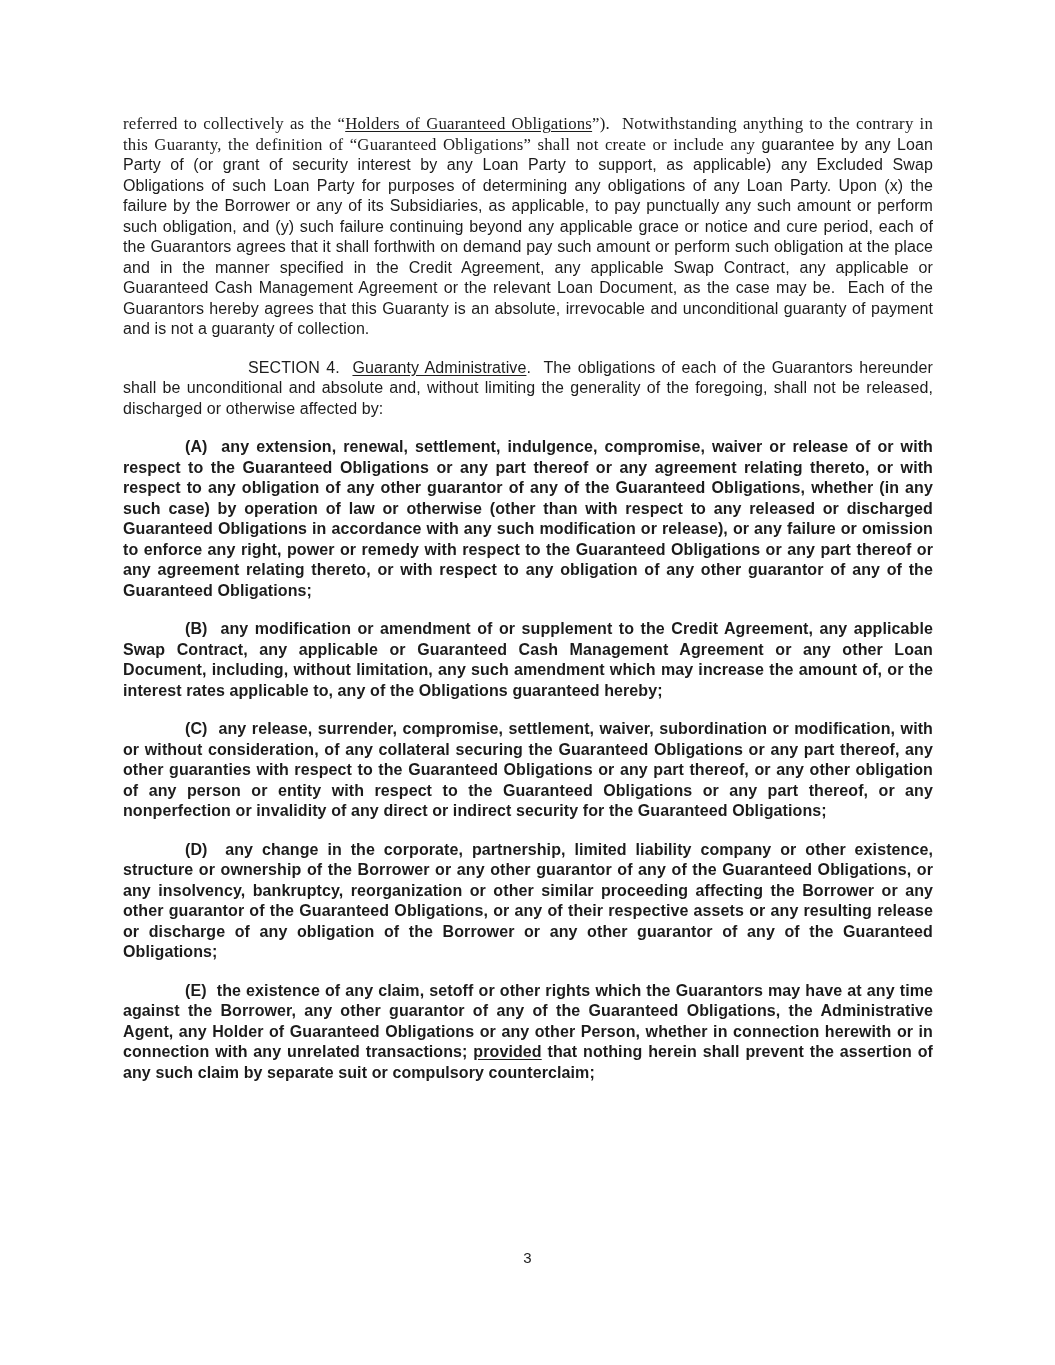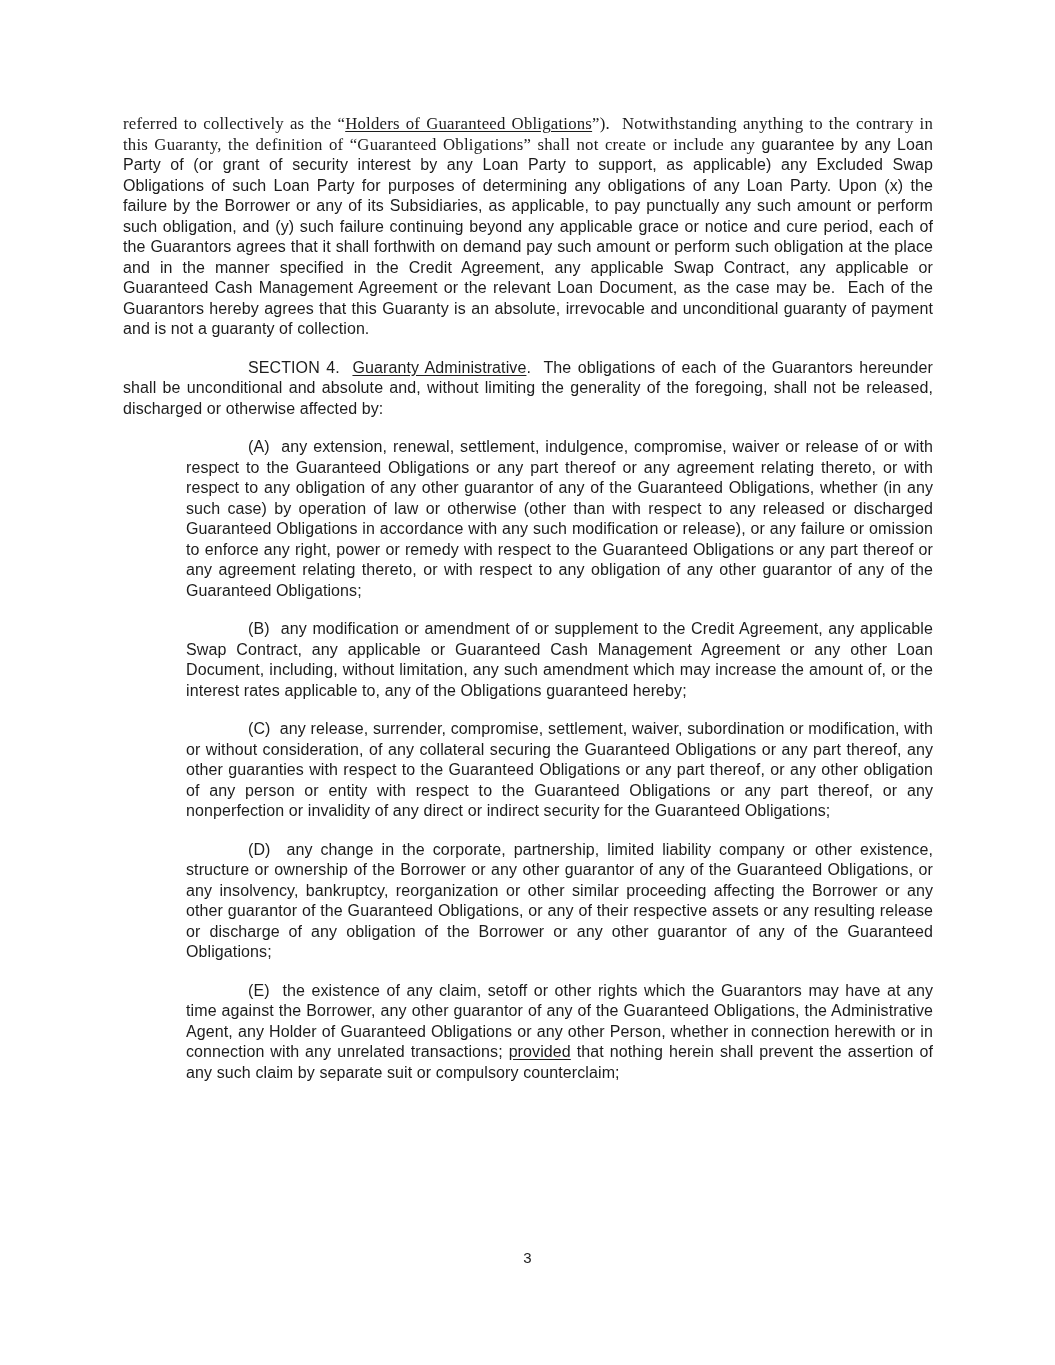--- a/index.html
+++ b/index.html
@@ -27,21 +27,21 @@
   }
   .para {
     font-size: 16px;
     line-height: 20.5px;
     text-align: justify;
     margin-bottom: 18px;
     letter-spacing: 0.1px;
   }
   .para.body    { text-indent: 0; }
   .para.section { text-indent: 125px; }
-  .para.clause  { margin-left: 63px; text-indent: 62px; }
+  .para.clause  { text-indent: 62px; font-weight: bold; }
   .u     { text-decoration: underline; text-underline-offset: 2px; }
   .serif {
     font-family: "Liberation Serif", serif;
     font-size: 16.8px;
     letter-spacing: 0.2px;
   }
   .page-number {
     position: absolute;
     left: 0;
     bottom: 82px;

